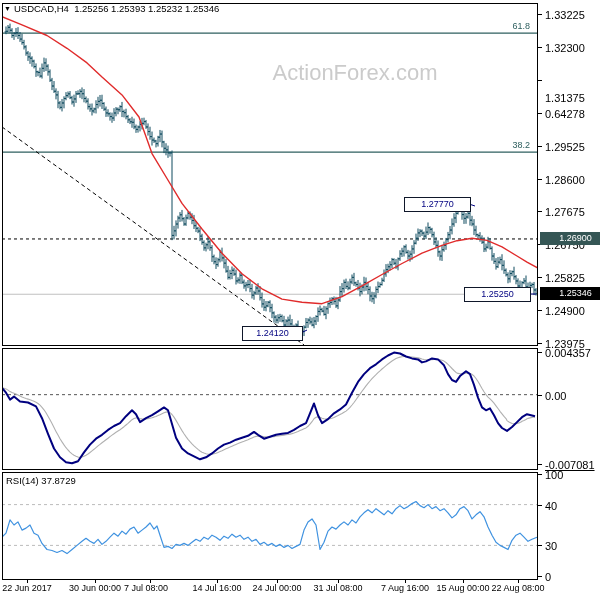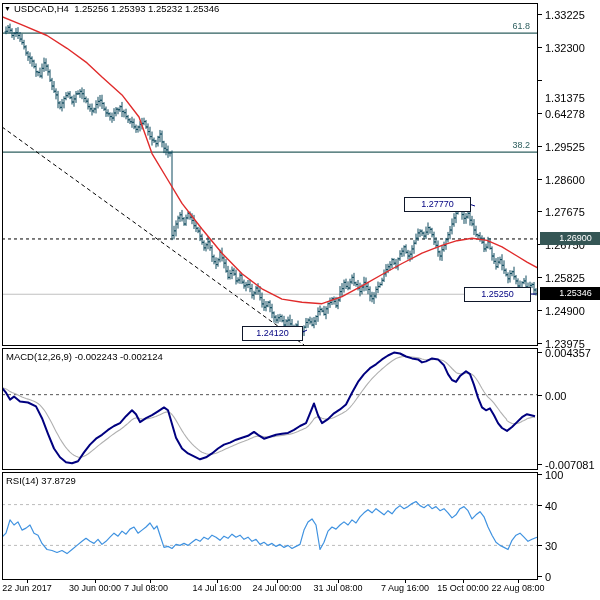--- a/index.html
+++ b/index.html
@@ -26,20 +26,21 @@
 </style>
 </head>
 <body>
 
 <div id="stage">
 
   <div id="chart-title">
     <span class="tri">▼</span><span>USDCAD,H4</span>&nbsp;&nbsp;<span>1.25256 1.25393 1.25232 1.25346</span>
   </div>
 
+  <div id="watermark">ActionForex.com</div>
 
   <div class="panel" id="panel-price" style="left:2px;top:3px;width:536px;height:343px;">
     <div class="fib-label" id="fib618" style="right: 8px; top: 18.0289px; color: rgb(46, 95, 95);">61.8</div>
     <div class="fib-label" id="fib382" style="right: 8px; top: 137.182px; color: rgb(46, 95, 95);">38.2</div>
     <div class="anno-box" id="anno0" style="left: 402px; top: 194px; width: 65px; height: 13px; line-height: 13px;">1.27770</div>
     <div class="anno-box" id="anno1" style="left: 462px; top: 284px; width: 65px; height: 13px; line-height: 13px;">1.25250</div>
     <div class="anno-box" id="anno2" style="left: 240px; top: 323px; width: 59px; height: 13px; line-height: 13px;">1.24120</div>
   <svg width="536" height="343">
         <line x1="0" y1="30.02887999999988" x2="536" y2="30.02887999999988" stroke="#2e5f5f" stroke-width="1.3"></line>
         <line x1="0" y1="149.1816799999994" x2="536" y2="149.1816799999994" stroke="#2e5f5f" stroke-width="1.3"></line>
@@ -846,21 +847,20 @@
         <line x1="534" y1="290.7423199999996" x2="535.5" y2="290.7423199999996" stroke="#0e4a5e" stroke-width="1"></line>
         <polyline points="0.0,13.7 20.0,21.8 45.0,32.5 65.0,45.3 85.0,59.9 100.0,74.1 120.0,91.9 137.0,114.0 150.0,150.6 165.0,175.5 180.0,200.4 200.0,226.0 220.0,250.2 240.0,270.8 260.0,285.8 280.0,296.1 300.0,299.3 320.0,300.7 340.0,293.6 360.0,282.9 380.0,271.5 400.0,260.5 420.0,250.2 440.0,242.4 455.0,237.7 470.0,235.3 485.0,237.4 500.0,243.8 515.0,253.0 525.0,259.1 536.0,265.1" fill="none" stroke="#e02b2b" stroke-width="1.4" stroke-linejoin="round"></polyline>
         <rect x="0.5" y="0.5" width="535" height="342" fill="none" stroke="#000000" stroke-width="1"></rect>
         <line x1="467" y1="201" x2="473" y2="203" stroke="#000080" stroke-width="1"></line>
         <line x1="527" y1="291" x2="534" y2="291" stroke="#000080" stroke-width="1"></line>
         <line x1="299" y1="330" x2="305" y2="327" stroke="#000080" stroke-width="1"></line>
       </svg>
     </div>
 
   <div class="panel" id="panel-macd" style="left:2px;top:348px;width:536px;height:122px;">
-    <div class="ind-label">MACD(12,26,9) -0.002243 -0.002124</div>
   <svg width="536" height="122">
         <line x1="0" y1="46.663743999999994" x2="536" y2="46.663743999999994" stroke="#555555" stroke-width="1" stroke-dasharray="3,3"></line>
         <polyline points="0.0,39.8 2.0,40.2 4.0,40.9 6.0,42.1 8.0,43.6 10.0,44.6 12.0,45.3 14.0,46.1 16.0,47.0 18.0,48.0 20.0,49.0 22.0,49.8 24.0,50.5 26.0,51.1 28.0,51.8 30.0,52.6 32.0,53.3 34.0,54.2 36.0,55.5 38.0,57.2 40.0,59.3 42.0,61.8 44.0,64.8 46.0,68.2 48.0,71.8 50.0,75.6 52.0,79.6 54.0,83.4 56.0,87.1 58.0,90.7 60.0,93.9 62.0,96.9 64.0,99.7 66.0,102.0 68.0,104.1 70.0,105.9 72.0,107.3 74.0,108.3 76.0,109.1 78.0,109.3 80.0,109.0 82.0,108.3 84.0,107.2 86.0,106.0 88.0,104.5 90.0,102.9 92.0,101.3 94.0,99.6 96.0,97.9 98.0,96.4 100.0,94.8 102.0,93.3 104.0,91.7 106.0,90.2 108.0,88.6 110.0,87.1 112.0,85.7 114.0,84.3 116.0,83.0 118.0,81.7 120.0,80.3 122.0,78.7 124.0,77.0 126.0,75.3 128.0,73.5 130.0,71.7 132.0,70.6 134.0,69.9 136.0,69.9 138.0,70.6 140.0,70.9 142.0,71.0 144.0,70.9 146.0,70.6 148.0,70.2 150.0,69.7 152.0,69.1 154.0,68.4 156.0,67.6 158.0,66.7 160.0,65.7 162.0,64.7 164.0,64.1 166.0,63.8 168.0,64.7 170.0,66.5 172.0,69.1 174.0,72.4 176.0,75.8 178.0,79.2 180.0,82.6 182.0,85.7 184.0,88.6 186.0,91.3 188.0,93.7 190.0,95.9 192.0,97.9 194.0,99.7 196.0,101.4 198.0,103.0 200.0,104.2 202.0,105.1 204.0,105.8 206.0,106.2 208.0,106.3 210.0,106.1 212.0,105.7 214.0,105.2 216.0,104.4 218.0,103.6 220.0,102.7 222.0,101.7 224.0,100.8 226.0,99.9 228.0,99.1 230.0,98.2 232.0,97.3 234.0,96.4 236.0,95.6 238.0,94.7 240.0,93.9 242.0,93.2 244.0,92.4 246.0,91.7 248.0,90.8 250.0,89.9 252.0,89.0 254.0,88.4 256.0,88.1 258.0,88.1 260.0,88.3 262.0,88.7 264.0,88.9 266.0,89.0 268.0,89.0 270.0,88.8 272.0,88.6 274.0,88.3 276.0,88.0 278.0,87.7 280.0,87.4 282.0,87.1 284.0,86.8 286.0,86.5 288.0,86.1 290.0,85.6 292.0,85.0 294.0,84.3 296.0,83.5 298.0,82.6 300.0,81.7 302.0,80.8 304.0,79.9 306.0,78.3 308.0,76.2 310.0,73.7 312.0,70.8 314.0,69.3 316.0,68.9 318.0,69.3 320.0,70.2 322.0,70.8 324.0,71.1 326.0,71.1 328.0,70.8 330.0,70.2 332.0,69.4 334.0,68.5 336.0,67.6 338.0,66.6 340.0,65.5 342.0,64.3 344.0,63.1 346.0,61.4 348.0,59.3 350.0,57.0 352.0,54.5 354.0,51.7 356.0,48.9 358.0,46.1 360.0,43.3 362.0,40.6 364.0,37.9 366.0,35.4 368.0,33.0 370.0,30.7 372.0,28.6 374.0,26.7 376.0,24.7 378.0,22.9 380.0,21.0 382.0,19.3 384.0,17.6 386.0,16.0 388.0,14.5 390.0,13.0 392.0,11.7 394.0,10.6 396.0,9.7 398.0,9.1 400.0,8.7 402.0,8.5 404.0,8.5 406.0,8.6 408.0,8.8 410.0,9.0 412.0,9.3 414.0,9.6 416.0,9.9 418.0,10.4 420.0,11.0 422.0,11.5 424.0,11.8 426.0,11.9 428.0,11.8 430.0,11.6 432.0,11.4 434.0,11.4 436.0,11.4 438.0,11.7 440.0,12.3 442.0,13.1 444.0,14.5 446.0,16.3 448.0,18.4 450.0,20.5 452.0,22.5 454.0,24.4 456.0,25.4 458.0,25.8 460.0,25.9 462.0,25.7 464.0,25.3 466.0,25.2 468.0,25.4 470.0,26.3 472.0,28.0 474.0,30.5 476.0,33.5 478.0,36.9 480.0,40.5 482.0,43.7 484.0,46.7 486.0,49.1 488.0,50.9 490.0,52.9 492.0,55.2 494.0,57.8 496.0,60.5 498.0,63.3 500.0,65.9 502.0,68.4 504.0,70.6 505.0,72.6 507.0,74.0 509.0,74.9 510.0,75.5 512.0,75.8 514.0,75.7 515.0,75.4 517.0,74.9 519.0,74.1 520.0,73.3 522.0,72.5 524.0,71.6 525.0,70.7 527.0,70.1 529.0,69.6 531.0,69.3 533.0,69.1" fill="none" stroke="#b0b0b0" stroke-width="1.1" stroke-linejoin="round"></polyline>
         <polyline points="0.0,39.8 4.0,44.7 8.0,51.6 12.0,48.6 18.0,53.5 26.0,54.5 34.0,58.4 40.0,70.2 46.0,85.8 52.0,100.5 58.0,109.3 64.0,114.2 70.0,115.2 76.0,113.2 82.0,104.4 88.0,96.6 94.0,90.7 100.0,86.8 106.0,81.9 112.0,78.0 118.0,75.1 124.0,68.2 130.0,62.3 134.0,66.2 138.0,74.1 144.0,70.2 150.0,67.2 156.0,63.3 162.0,59.4 166.0,62.3 170.0,76.0 174.0,89.7 180.0,100.5 186.0,105.4 192.0,108.4 198.0,111.3 204.0,109.3 210.0,105.4 216.0,100.5 222.0,96.6 228.0,94.6 234.0,91.7 240.0,89.7 246.0,87.8 252.0,83.9 256.0,86.8 262.0,90.7 268.0,88.8 274.0,86.8 280.0,85.8 286.0,84.9 292.0,81.9 298.0,78.0 304.0,75.1 308.0,65.3 312.0,55.5 316.0,67.2 320.0,75.1 326.0,71.1 332.0,65.3 338.0,61.4 344.0,56.5 350.0,44.7 356.0,33.9 362.0,26.1 368.0,20.2 374.0,16.3 380.0,11.4 386.0,7.5 392.0,4.6 398.0,5.5 404.0,8.5 410.0,10.4 416.0,11.4 420.0,14.4 424.0,13.4 430.0,10.4 436.0,11.4 442.0,17.3 446.0,26.1 450.0,32.0 454.0,33.9 458.0,28.1 464.0,23.2 468.0,26.1 472.0,36.9 476.0,49.6 480.0,59.4 484.0,62.3 488.0,60.4 492.0,67.2 496.0,75.1 500.0,80.0 505.0,82.9 510.0,79.0 515.0,74.1 520.0,69.2 525.0,66.2 529.0,67.2 533.0,68.2" fill="none" stroke="#00007f" stroke-width="2" stroke-linejoin="round"></polyline>
         <rect x="0.5" y="0.5" width="535" height="121" fill="none" stroke="#000000" stroke-width="1"></rect>
       </svg>
     </div>
 
   <div class="panel" id="panel-rsi" style="left:2px;top:472px;width:536px;height:108px;">
     <div class="ind-label">RSI(14) 37.8729</div>
@@ -895,21 +895,21 @@
       <div class="ytick-label" style="top: 272px;">1.25825</div>
       <div class="ytick-mark" style="top: 310px;"></div>
       <div class="ytick-label" style="top: 305px;">1.24900</div>
       <div class="ytick-mark" style="top: 343px;"></div>
       <div class="ytick-label" style="top: 338px;">1.23975</div>
       <div class="ytick-mark" style="top: 352px;"></div>
       <div class="ytick-label" style="top: 347px;">0.004357</div>
       <div class="ytick-mark" style="top: 395px;"></div>
       <div class="ytick-label" style="top: 390px;">0.00</div>
       <div class="ytick-mark" style="top: 464px;"></div>
-      <div class="ytick-label" style="top: 459px;">-0.007081</div>
+      <div class="ytick-label" style="top: 459px; text-decoration: underline;">-0.007081</div>
       <div class="ytick-mark" style="top: 474px;"></div>
       <div class="ytick-label" style="top: 469px;">100</div>
       <div class="ytick-mark" style="top: 505px;"></div>
       <div class="ytick-label" style="top: 500px;">40</div>
       <div class="ytick-mark" style="top: 545px;"></div>
       <div class="ytick-label" style="top: 540px;">30</div>
       <div class="ytick-mark" style="top: 576px;"></div>
       <div class="ytick-label" style="top: 571px;">0</div>
     </div>
 
@@ -922,17 +922,17 @@
       <div class="xtick-label" style="left: 146px;">7 Jul 08:00</div>
       <div class="xtick-mark" style="left: 217px;"></div>
       <div class="xtick-label" style="left: 217px;">14 Jul 16:00</div>
       <div class="xtick-mark" style="left: 277px;"></div>
       <div class="xtick-label" style="left: 277px;">24 Jul 00:00</div>
       <div class="xtick-mark" style="left: 338px;"></div>
       <div class="xtick-label" style="left: 338px;">31 Jul 08:00</div>
       <div class="xtick-mark" style="left: 405px;"></div>
       <div class="xtick-label" style="left: 405px;">7 Aug 16:00</div>
       <div class="xtick-mark" style="left: 463px;"></div>
-      <div class="xtick-label" style="left: 463px;">15 Oct 00:00</div>
+      <div class="xtick-label" style="left: 463px;">15 Aug 00:00</div>
       <div class="xtick-mark" style="left: 518px;"></div>
       <div class="xtick-label" style="left: 518px;">22 Aug 08:00</div>
     </div>
 </div>
 
 </body></html>

